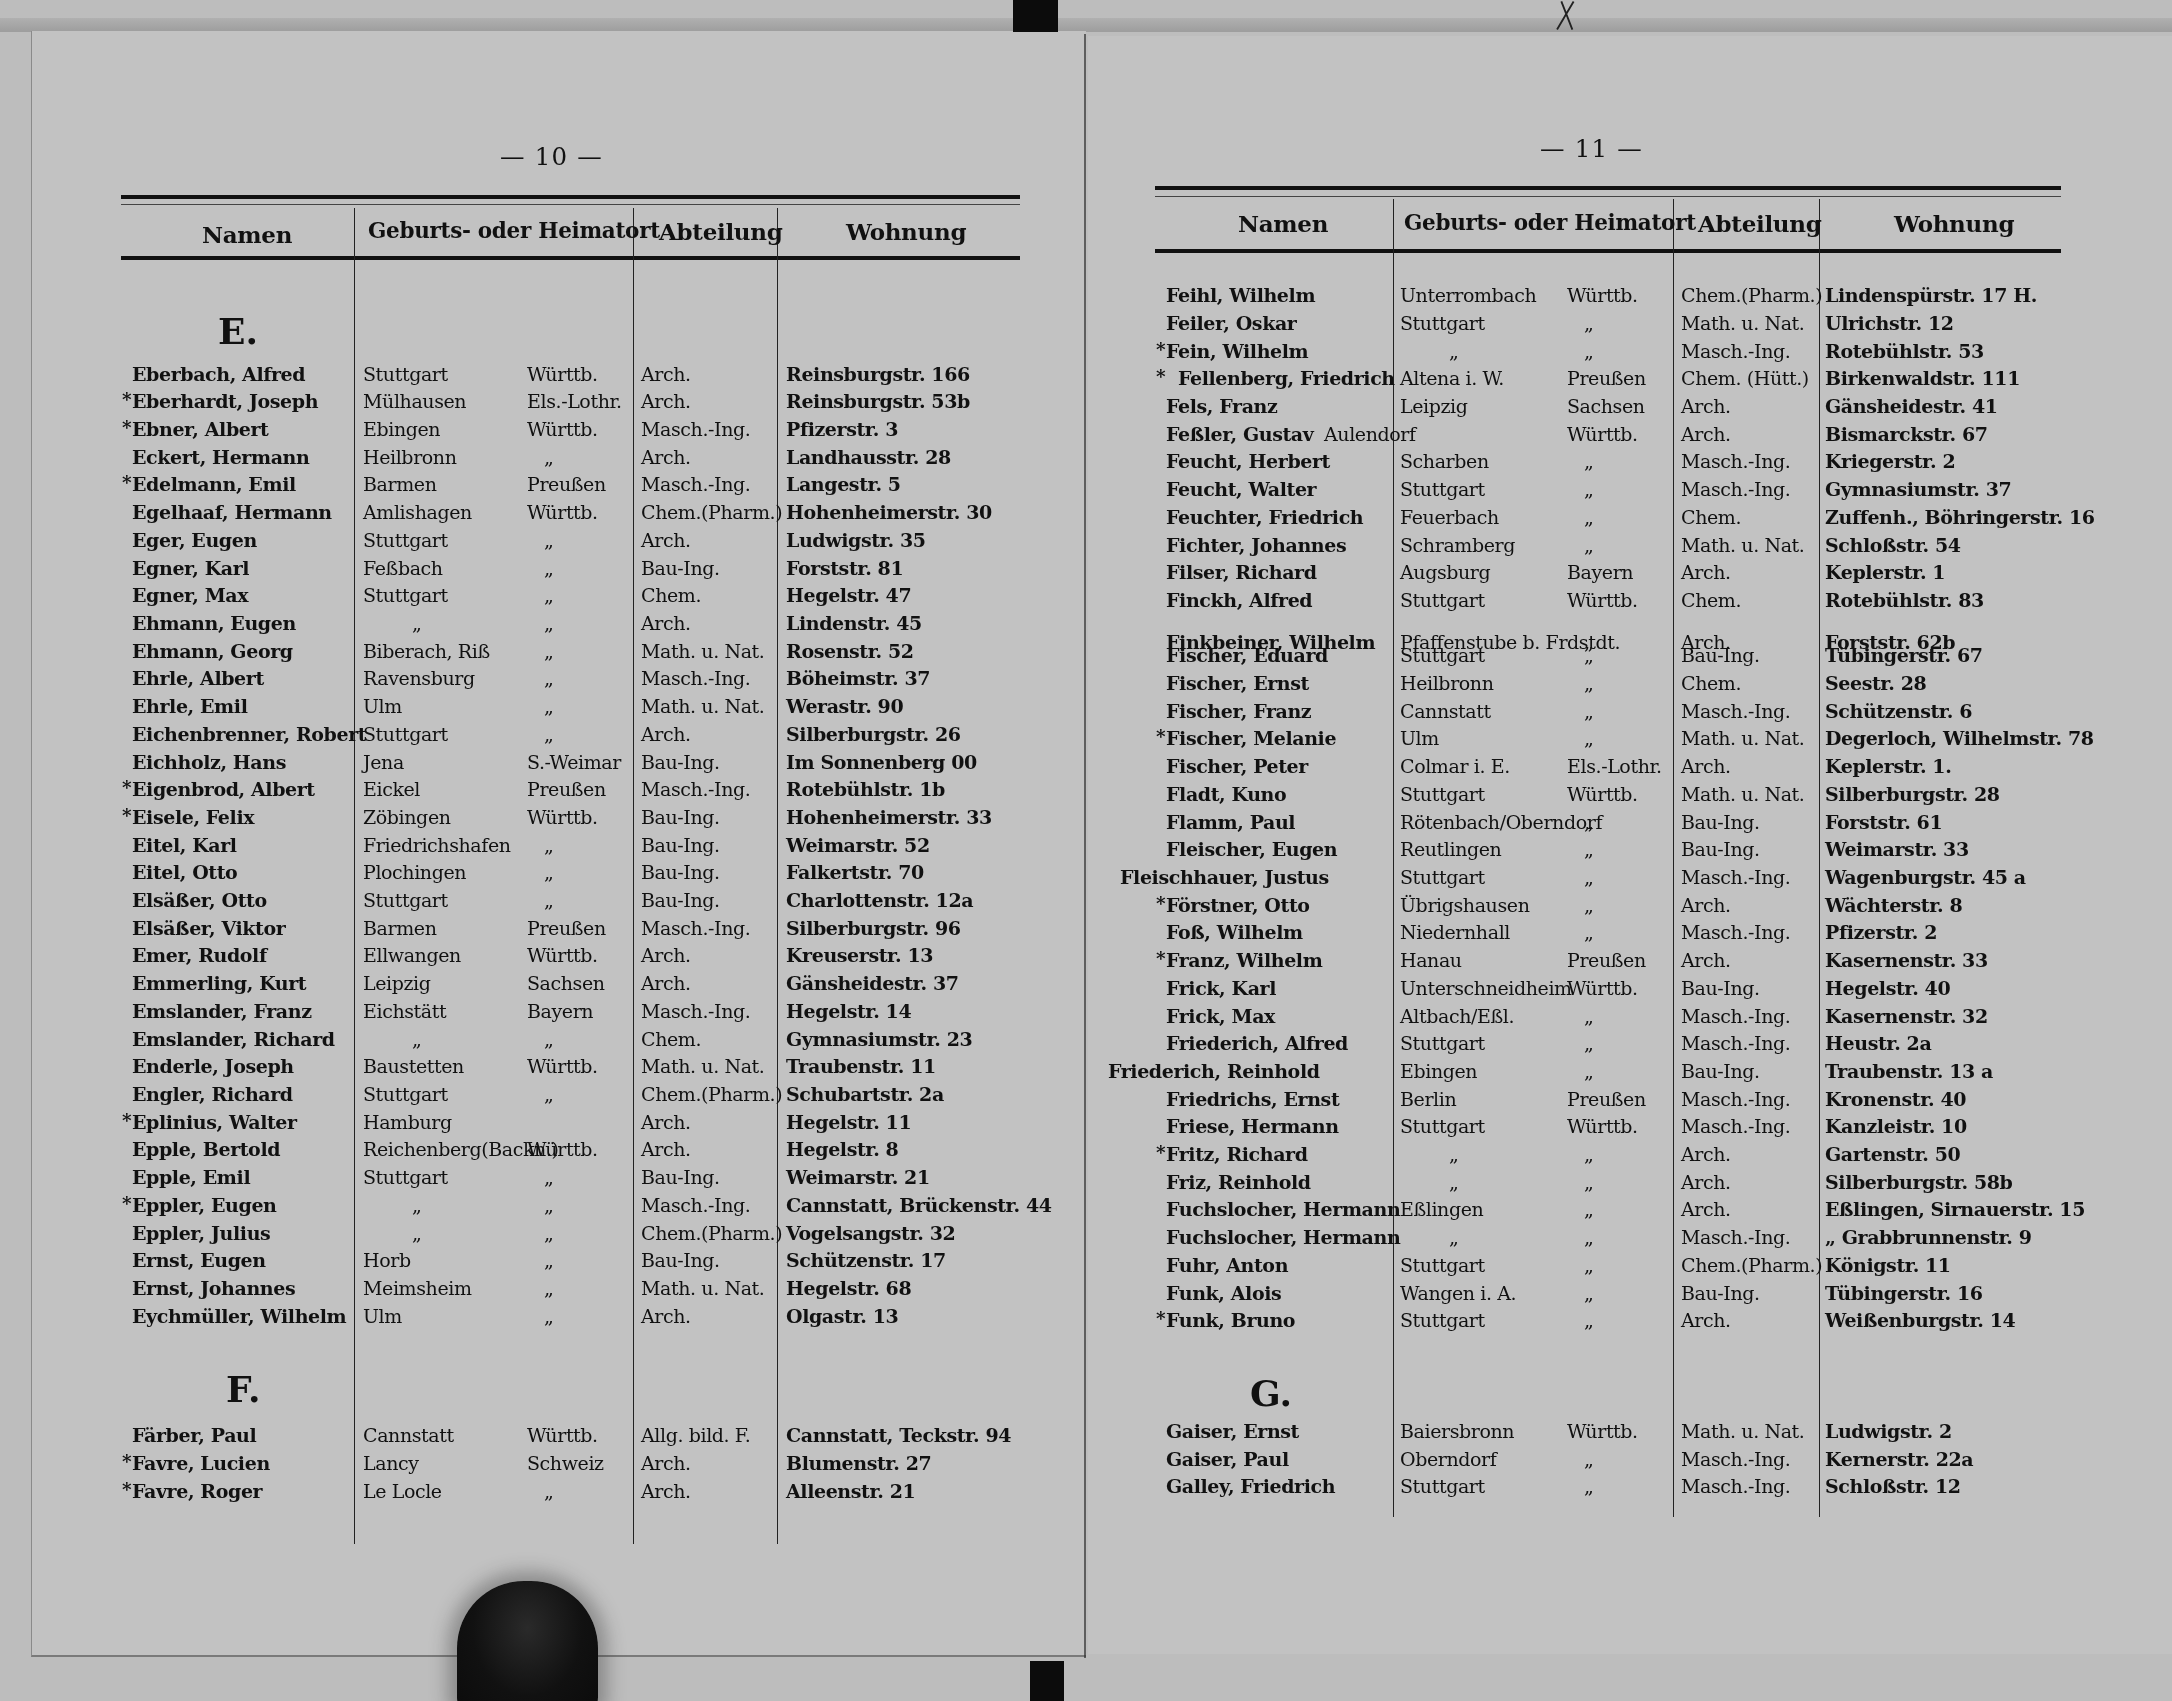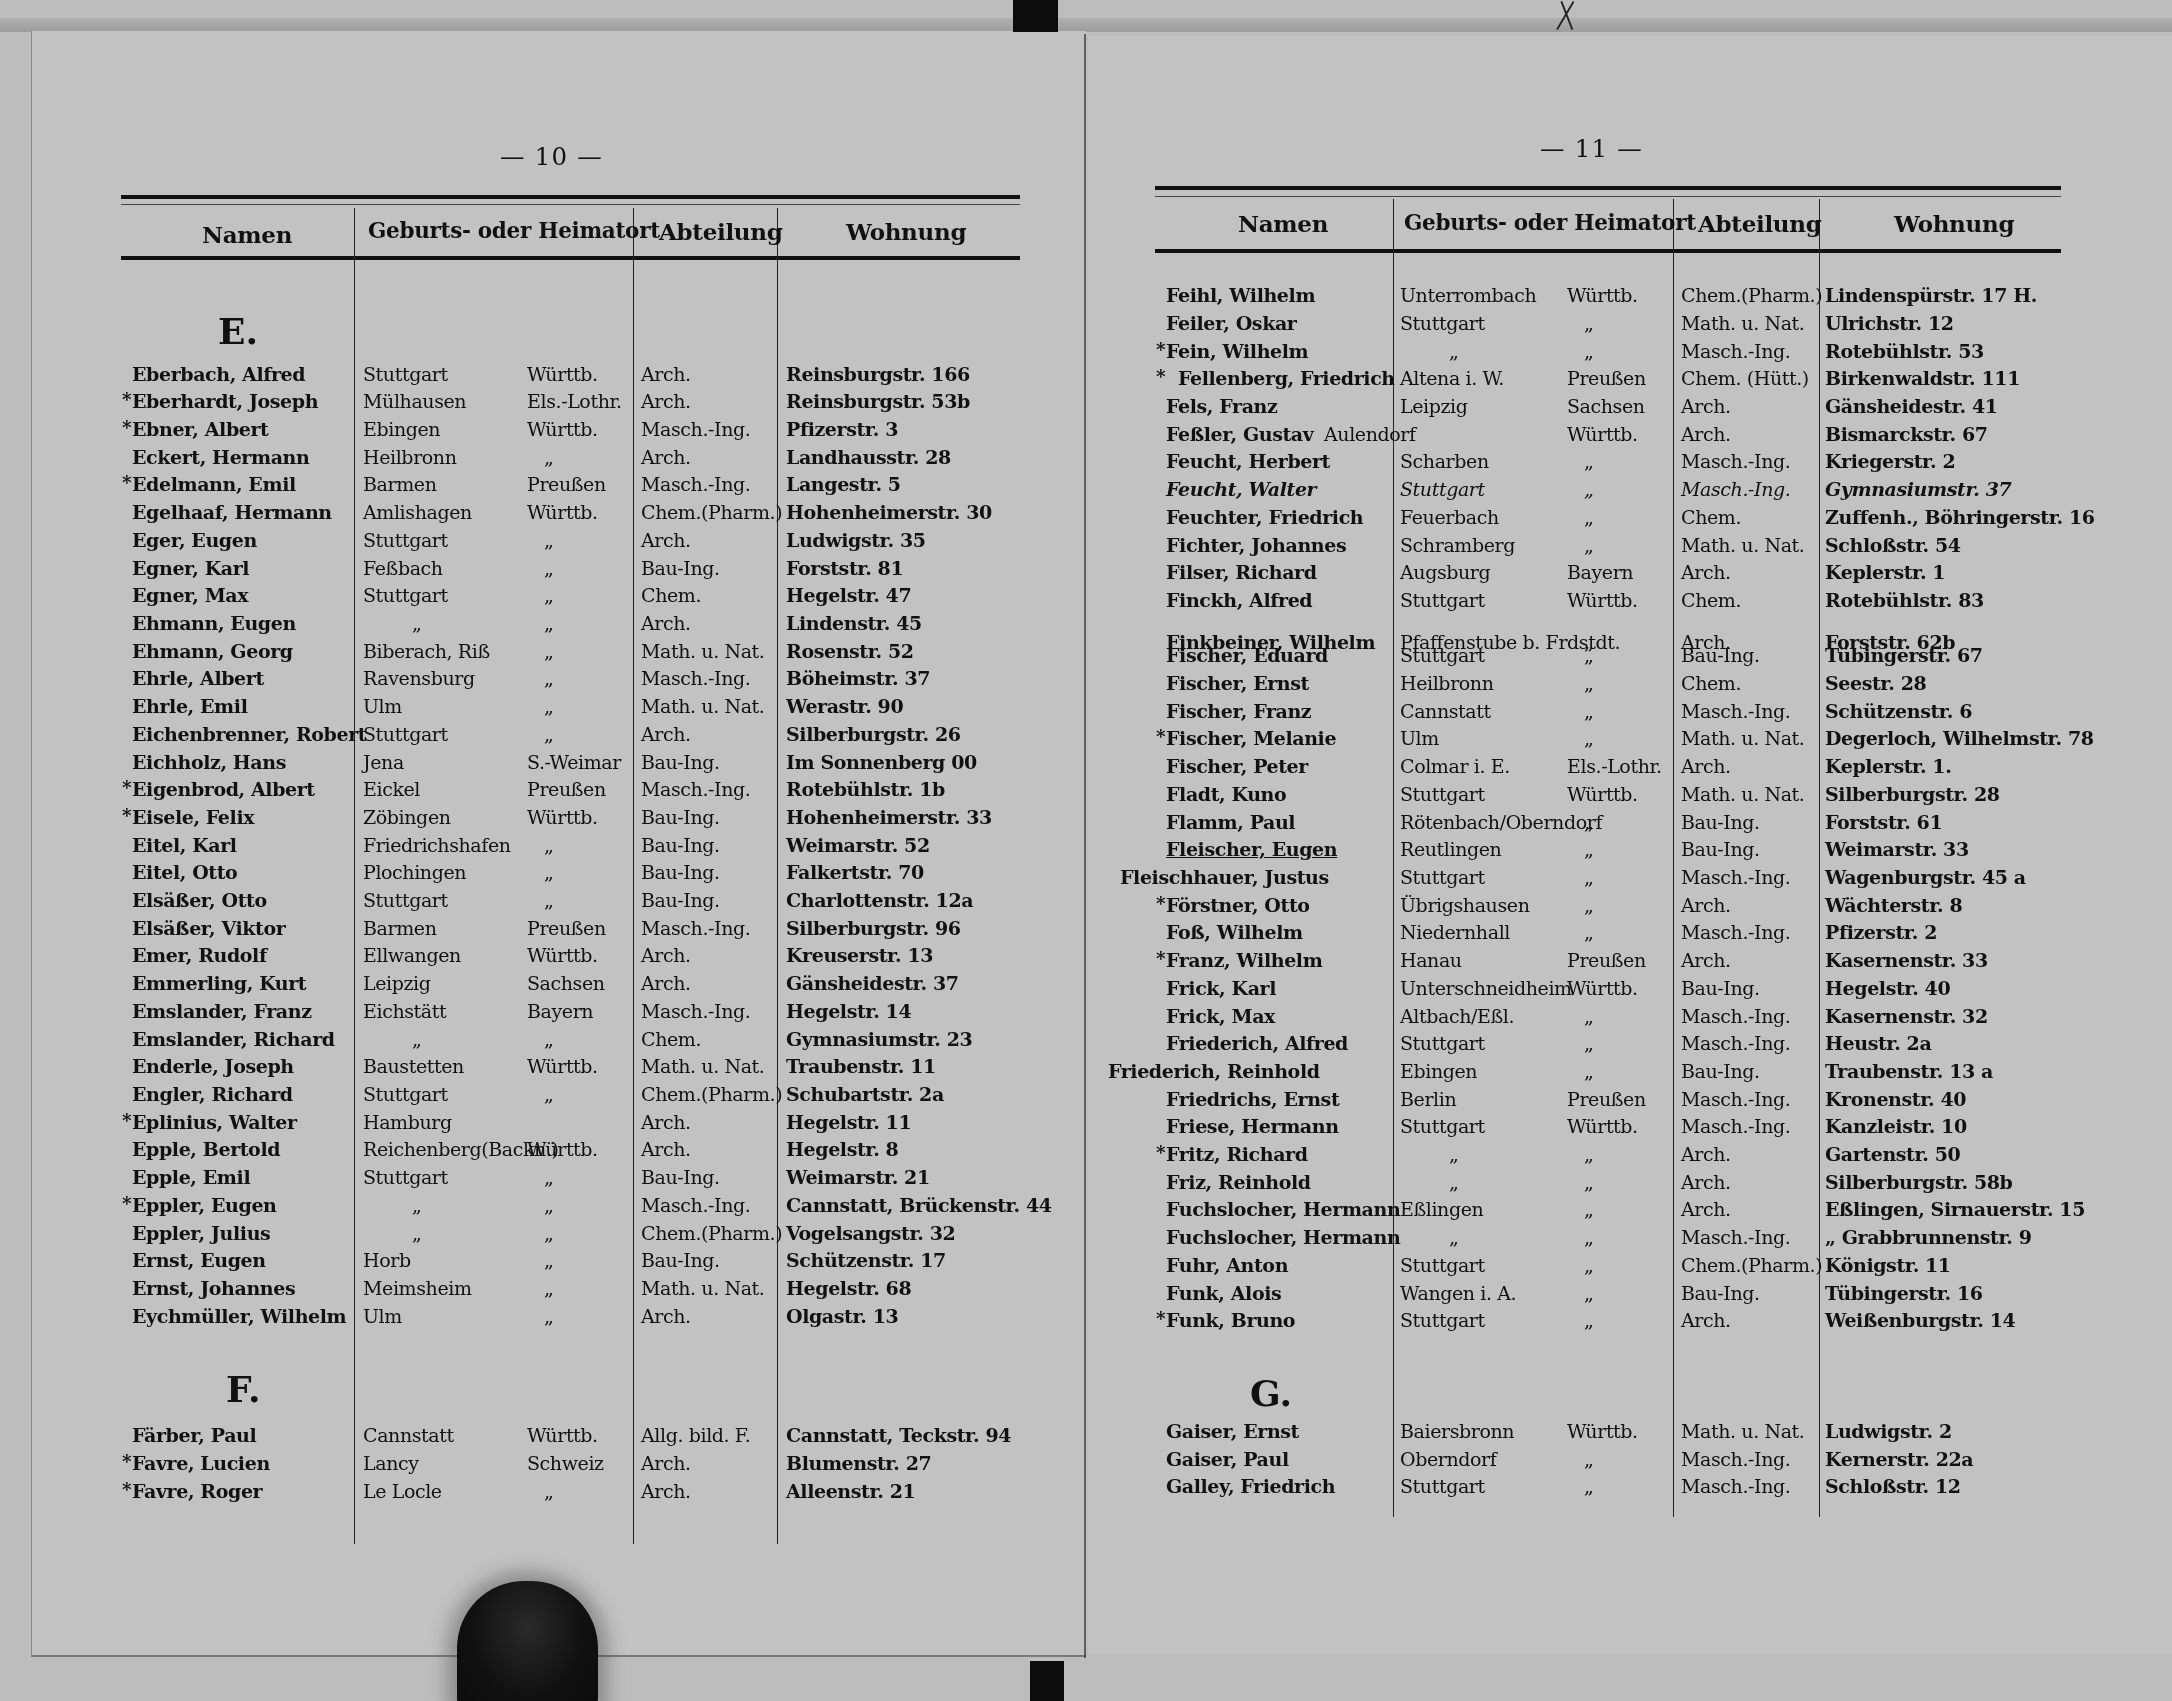--- a/index.html
+++ b/index.html
@@ -427,21 +427,21 @@
         <span class="cell " style="left: 1681px;">Arch.</span>
         <span class="cell bold" style="left: 1825px;">Bismarckstr. 67</span>
       </div>
       <div class="row" style="top: 449px; left: 0px; width: 2172px;">
         <span class="cell bold" style="left: 1166px;">Feucht, Herbert</span>
         <span class="cell " style="left: 1400px;">Scharben</span>
         <span class="cell " style="left: 1584px;">„</span>
         <span class="cell " style="left: 1681px;">Masch.-Ing.</span>
         <span class="cell bold" style="left: 1825px;">Kriegerstr. 2</span>
       </div>
-      <div class="row" style="top: 477px; left: 0px; width: 2172px; font-style: italic;">
+      <div class="row" style="top: 477px; left: 0px; width: 2172px;">
         <span class="cell bold" style="left: 1166px;">Feucht, Walter</span>
         <span class="cell " style="left: 1400px;">Stuttgart</span>
         <span class="cell " style="left: 1584px;">„</span>
         <span class="cell " style="left: 1681px;">Masch.-Ing.</span>
         <span class="cell bold" style="left: 1825px;">Gymnasiumstr. 37</span>
       </div>
       <div class="row" style="top: 505px; left: 0px; width: 2172px;">
         <span class="cell bold" style="left: 1166px;">Feuchter, Friedrich</span>
         <span class="cell " style="left: 1400px;">Feuerbach</span>
         <span class="cell " style="left: 1584px;">„</span>
@@ -520,21 +520,21 @@
         <span class="cell bold" style="left: 1825px;">Silberburgstr. 28</span>
       </div>
       <div class="row" style="top: 810px; left: 0px; width: 2172px;">
         <span class="cell bold" style="left: 1166px;">Flamm, Paul</span>
         <span class="cell " style="left: 1400px;">Rötenbach/Oberndorf</span>
         <span class="cell " style="left: 1584px;">„</span>
         <span class="cell " style="left: 1681px;">Bau-Ing.</span>
         <span class="cell bold" style="left: 1825px;">Forststr. 61</span>
       </div>
       <div class="row" style="top: 837px; left: 0px; width: 2172px;">
-        <span class="cell bold" style="left: 1166px; text-decoration: underline;">Fleischer, Eugen</span>
+        <span class="cell bold" style="left: 1166px;">Fleischer, Eugen</span>
         <span class="cell " style="left: 1400px;">Reutlingen</span>
         <span class="cell " style="left: 1584px;">„</span>
         <span class="cell " style="left: 1681px;">Bau-Ing.</span>
         <span class="cell bold" style="left: 1825px;">Weimarstr. 33</span>
       </div>
       <div class="row" style="top: 865px; left: 0px; width: 2172px;">
         <span class="cell bold" style="left: 1100px; margin-left: 20px;">Fleischhauer, Justus</span>
         <span class="cell " style="left: 1400px;">Stuttgart</span>
         <span class="cell " style="left: 1584px;">„</span>
         <span class="cell " style="left: 1681px;">Masch.-Ing.</span>

